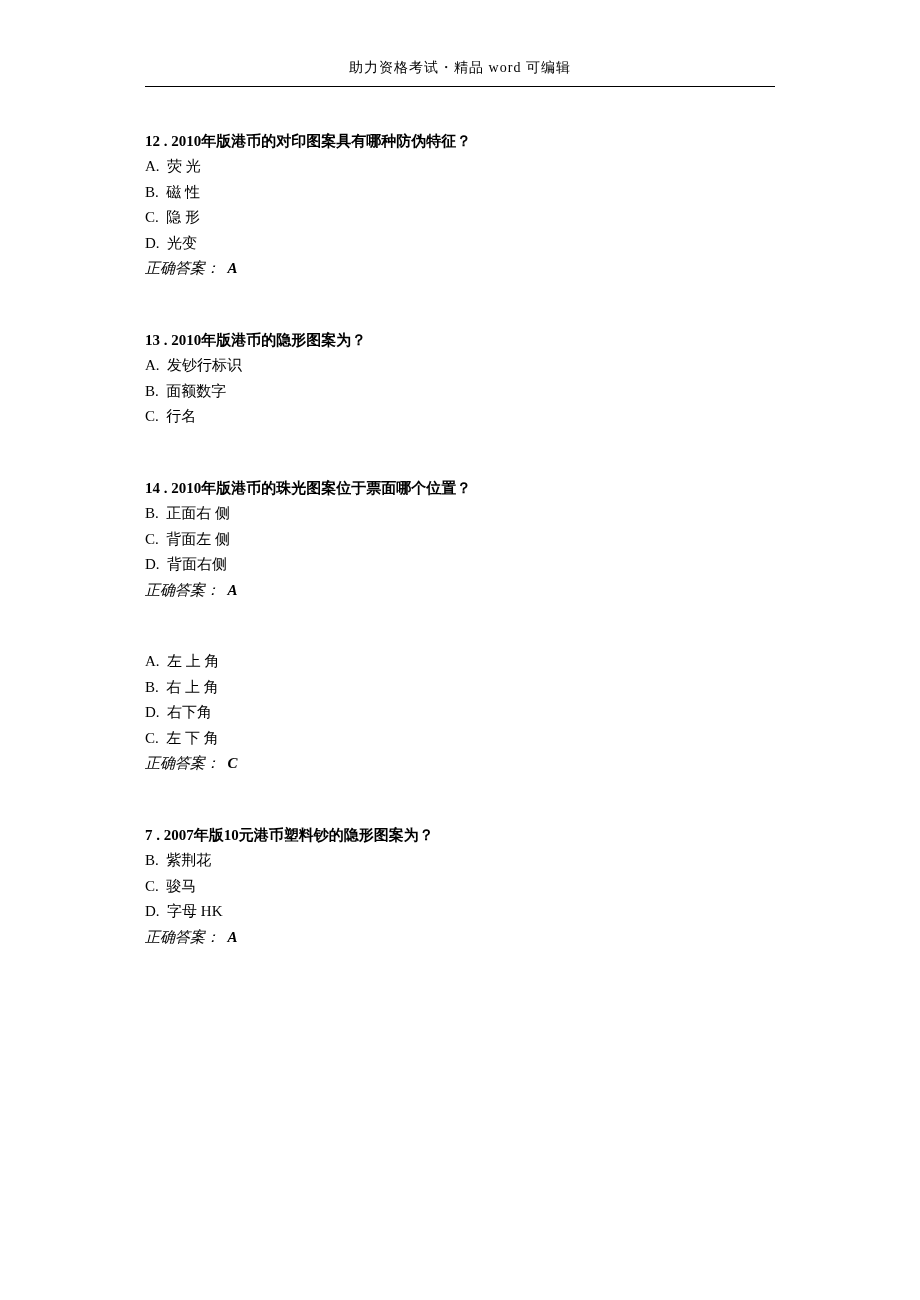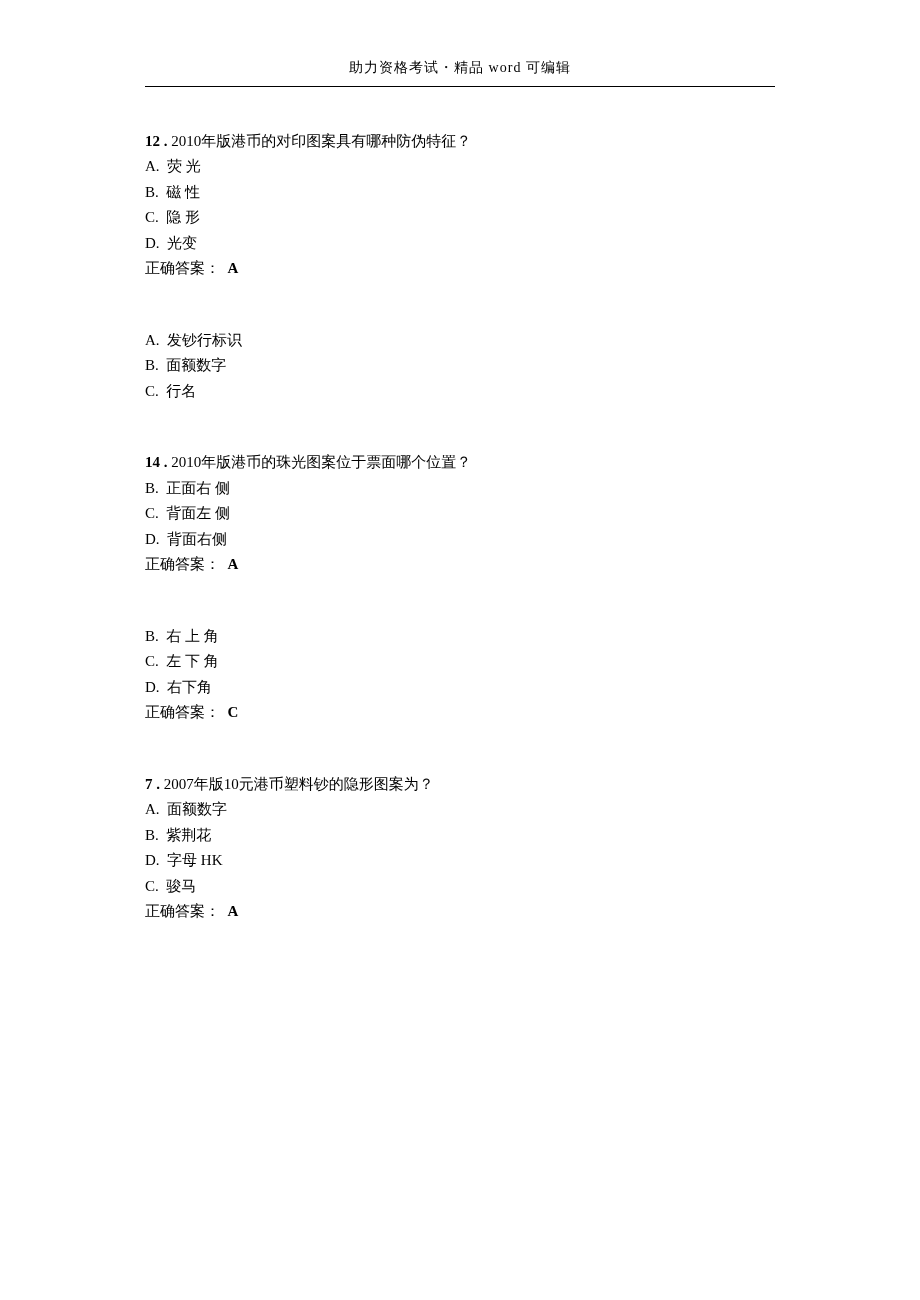--- a/index.html
+++ b/index.html
@@ -24,23 +24,23 @@
   }
   .header-underline {
     border-bottom: 1.5px solid #000;
     margin-bottom: 42px;
   }
   .question-block {
     margin-bottom: 46px;
   }
   .q-line { white-space: pre-wrap; }
   .q-num { font-weight: bold; }
-  .q-text { font-weight: normal; }
+  .q-text { font-weight: bold; }
   .opt-line { white-space: pre-wrap; }
-  .ans-line { white-space: pre-wrap; }
+  .ans-line { white-space: pre-wrap; font-style: italic; }
   .ans-label { }
   .ans-value { font-weight: bold; }
 </style>
 </head>
 <body>
 
 <div class="page">
   <div class="header-area">
     <span>助力资格考试</span><span>・</span><span>精品</span><span> word </span><span>可编辑</span>
   </div>
@@ -49,42 +49,43 @@
   <div class="question-block">
     <div class="q-line"><span class="q-num">12 .</span><span class="q-text"> 2010年版港币的对印图案具有哪种防伪特征？</span></div>
     <div class="opt-line">A.  荧 光</div>
     <div class="opt-line">B.  磁 性</div>
     <div class="opt-line">C.  隐 形</div>
     <div class="opt-line">D.  光变</div>
     <div class="ans-line"><span class="ans-label">正确答案：  </span><span class="ans-value">A</span></div>
   </div>
 
   <div class="question-block">
+    <div class="q-line"><span class="q-num">13 .</span><span class="q-text"> 2010年版港币的隐形图案为？</span></div>
     <div class="opt-line">A.  发钞行标识</div>
     <div class="opt-line">B.  面额数字</div>
     <div class="opt-line">C.  行名</div>
   </div>
 
   <div class="question-block">
     <div class="q-line"><span class="q-num">14 .</span><span class="q-text"> 2010年版港币的珠光图案位于票面哪个位置？</span></div>
     <div class="opt-line">B.  正面右 侧</div>
     <div class="opt-line">C.  背面左 侧</div>
     <div class="opt-line">D.  背面右侧</div>
     <div class="ans-line"><span class="ans-label">正确答案：  </span><span class="ans-value">A</span></div>
   </div>
 
   <div class="question-block">
+    <div class="opt-line">A.  左 上 角</div>
     <div class="opt-line">B.  右 上 角</div>
+    <div class="opt-line">D.  右下角</div>
     <div class="opt-line">C.  左 下 角</div>
-    <div class="opt-line">D.  右下角</div>
     <div class="ans-line"><span class="ans-label">正确答案：  </span><span class="ans-value">C</span></div>
   </div>
 
   <div class="question-block">
     <div class="q-line"><span class="q-num">7 .</span><span class="q-text"> 2007年版10元港币塑料钞的隐形图案为？</span></div>
-    <div class="opt-line">A.  面额数字</div>
     <div class="opt-line">B.  紫荆花</div>
+    <div class="opt-line">C.  骏马</div>
     <div class="opt-line">D.  字母 HK</div>
-    <div class="opt-line">C.  骏马</div>
     <div class="ans-line"><span class="ans-label">正确答案：  </span><span class="ans-value">A</span></div>
   </div>
 
 </div>
 
 </body></html>

